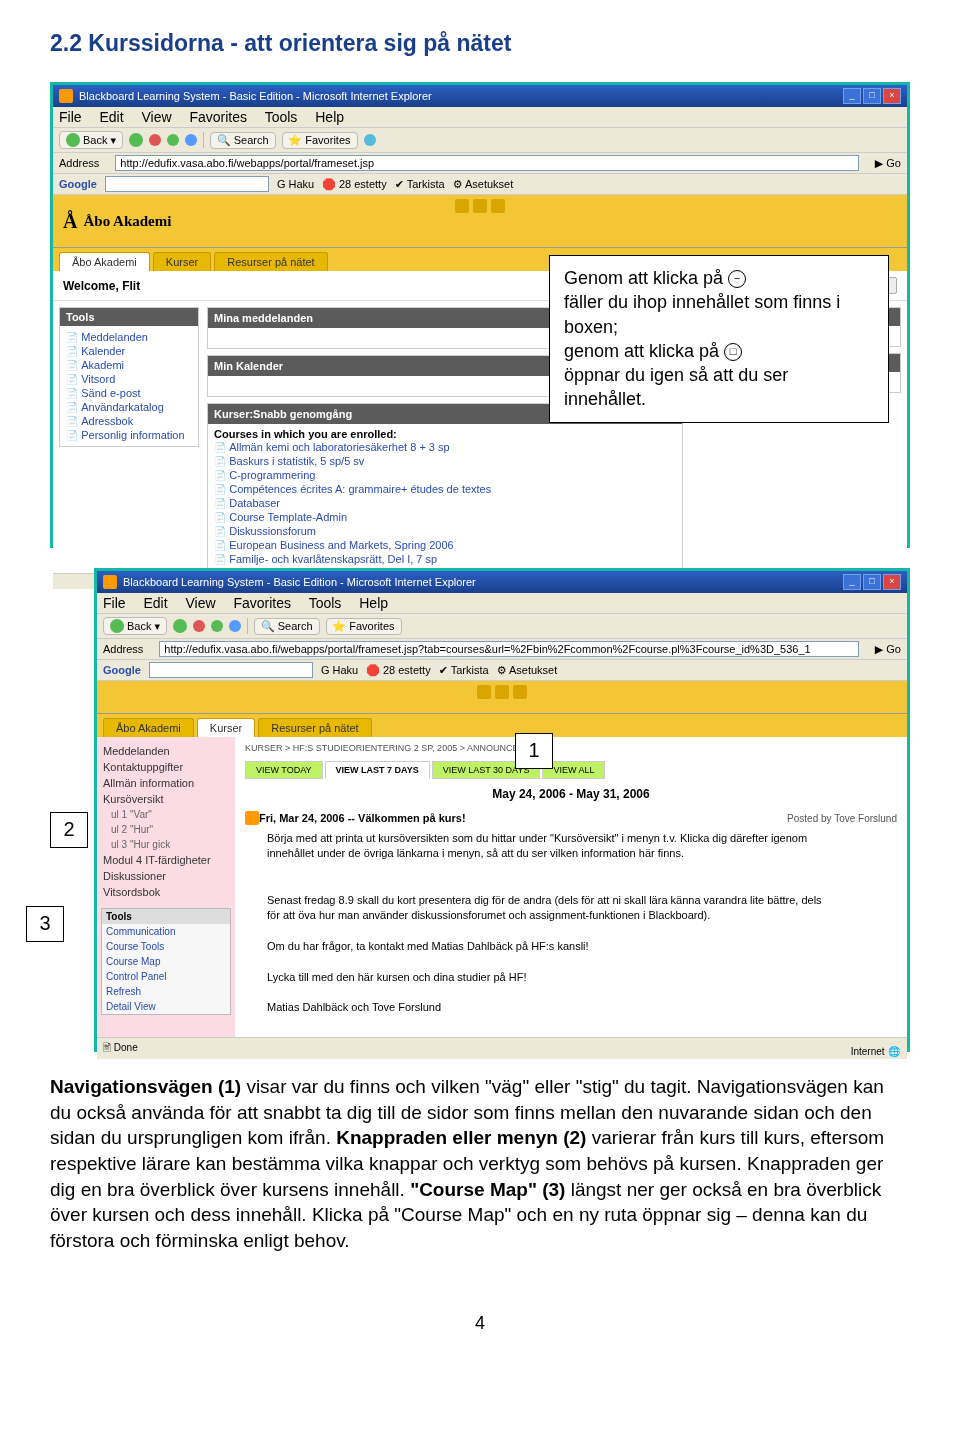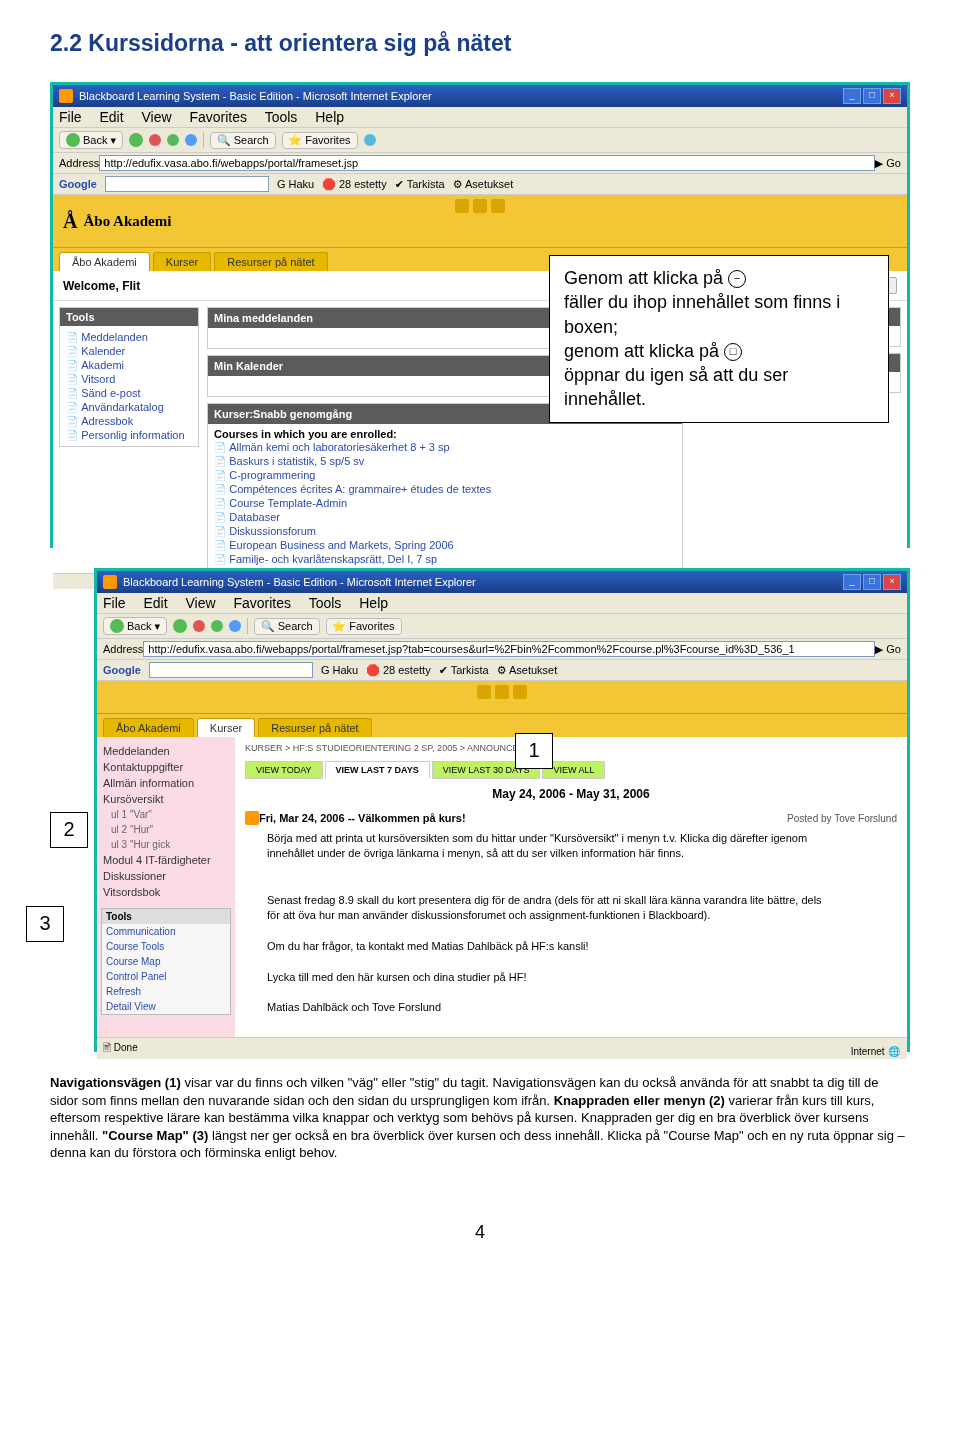--- a/index.html
+++ b/index.html
@@ -8,21 +8,21 @@
 .shot{border:3px solid #14b8a6;background:#e8e8e8;position:relative;margin-bottom:20px}
 .titlebar{background:linear-gradient(#2b60c4,#1a3f8a);color:#fff;font-size:11px;padding:3px 6px;display:flex;align-items:center}
 .titlebar .logo{width:14px;height:14px;background:#f90;border-radius:2px;margin-right:6px;display:inline-block}
 .titlebar .winbtns{margin-left:auto;display:flex;gap:2px}
 .titlebar .winbtns span{width:16px;height:14px;background:#3a72d8;border:1px solid #6fa0e8;color:#fff;font-size:9px;text-align:center;line-height:12px}
 .menubar{background:#ece9d8;font-size:14px;padding:2px 6px;border-bottom:1px solid #ccc}
 .menubar span{margin-right:14px}
 .toolbar{background:#ece9d8;font-size:11px;padding:3px 6px;border-bottom:1px solid #ccc;display:flex;align-items:center;gap:6px}
 .toolbar .btn{border:1px solid #bbb;border-radius:4px;padding:1px 6px;background:#f5f3e9;display:inline-flex;align-items:center;gap:3px}
 .circ{width:14px;height:14px;border-radius:50%;display:inline-block}
-.addr{background:#ece9d8;font-size:11px;padding:2px 6px;border-bottom:1px solid #ccc;display:flex;align-items:center;gap:0}
+.addr{background:#ece9d8;font-size:11px;padding:2px 6px;border-bottom:1px solid #ccc;display:flex;align-items:center;gap:16px}
 .addr input{flex:1;font-size:11px;padding:1px 4px;border:1px solid #7f9db9}
 .goog{background:#ece9d8;font-size:11px;padding:2px 6px;border-bottom:1px solid #ccc;display:flex;align-items:center;gap:8px}
 .goog input{width:160px;font-size:11px;border:1px solid #7f9db9;padding:1px}
 .banner{background:#f2c635;height:52px;border-bottom:1px solid #999;display:flex;align-items:center;position:relative;padding-left:10px;font-size:12px}
 .banner .aalogo{font-family:Georgia,serif;font-size:15px;font-weight:bold;display:flex;align-items:center;gap:6px}
 .banner .aalogo .mark{font-size:20px}
 .banner .hlinks{position:absolute;top:4px;left:50%;transform:translateX(-50%);font-size:10px;color:#2a4;display:flex;gap:4px;align-items:center}
 .banner .hlinks .hi{width:14px;height:14px;background:#d9a500;border-radius:2px}
 .tabs{background:#f2c635;padding:4px 6px 0;display:flex;gap:3px;font-size:11px}
 .tab{background:#e6b800;padding:3px 12px;border-radius:3px 3px 0 0;border:1px solid #c99900;border-bottom:none;color:#333}
@@ -58,21 +58,21 @@
 .viewtabs span{border:1px solid #ccc;padding:3px 10px;background:#bef264}
 .viewtabs span.cur{background:#fff;border-bottom-color:#fff;font-weight:bold}
 .daterange{text-align:center;font-weight:bold;font-size:12px;margin:4px 0 10px}
 .post{margin-bottom:10px}
 .post .phd{display:flex;align-items:center;gap:0;font-size:11px}
 .post .phd .pic{width:14px;height:14px;background:#f90;border-radius:2px}
 .post .phd b{flex:0 0 auto}
 .post .phd .by{margin-left:auto;font-size:10px;color:#555}
 .post .pb{margin:6px 0 0 22px;font-size:11px;line-height:1.4;max-width:560px}
 .numbox{position:absolute;background:#fff;border:1.5px solid #000;font-size:20px;width:36px;height:34px;text-align:center;line-height:32px}
-.para{font-size:13px;line-height:1.35;margin-top:22px}
+.para{font-size:19px;line-height:1.35;margin-top:22px}
 .para b{font-weight:bold}
 .pg{text-align:center;font-size:18px;margin-top:60px}
 </style>
 </head>
 <body>
 
 <div class="page">
 <h2>2.2 Kurssidorna - att orientera sig på nätet</h2>
 
 <div class="shot" style="height:460px">
@@ -191,22 +191,22 @@
                 <span>×</span>
               </div>
             </div>
         <div class="boxbody">
           <b>Courses in which you are enrolled:</b>
           <ul id="courseList">
                 <li>Allmän kemi och laboratoriesäkerhet 8 + 3 sp</li>
                 <li>Baskurs i statistik, 5 sp/5 sv</li>
                 <li>C-programmering</li>
                 <li>Compétences écrites A: grammaire+ études de textes</li>
+                <li>Databaser</li>
                 <li>Course Template-Admin</li>
-                <li>Databaser</li>
                 <li>Diskussionsforum</li>
                 <li>European Business and Markets, Spring 2006</li>
                 <li>Familje- och kvarlåtenskapsrätt, Del I, 7 sp</li>
                 <li>FC/demo - MM i undervisningen</li>
               </ul>
         </div>
       </div>
     </div>
     <div class="col" style="width:210px">
       <div class="box">

